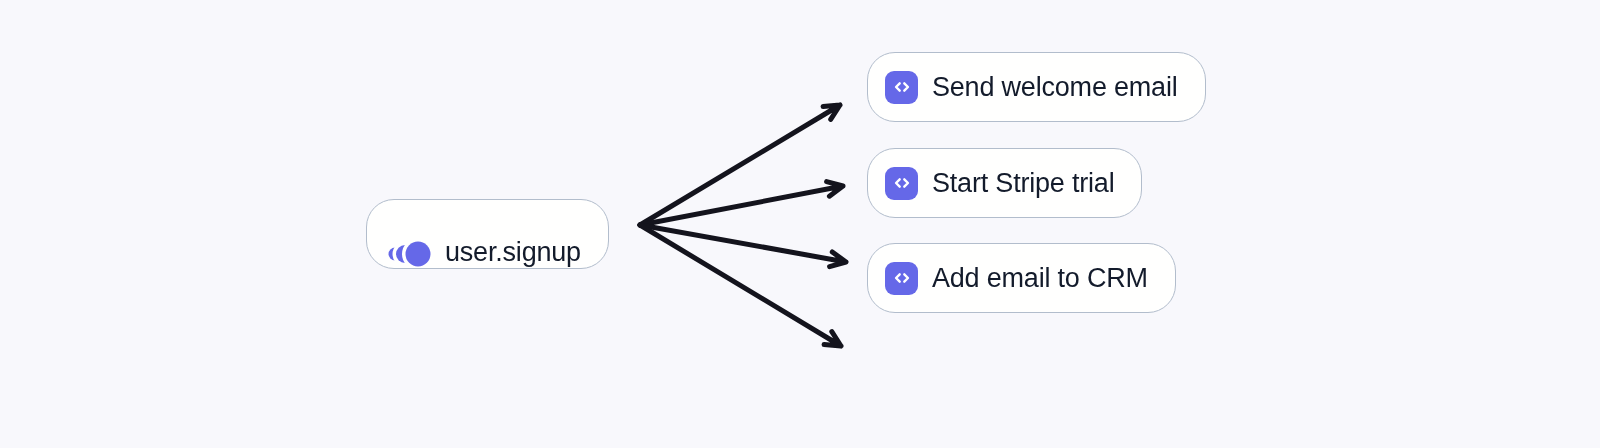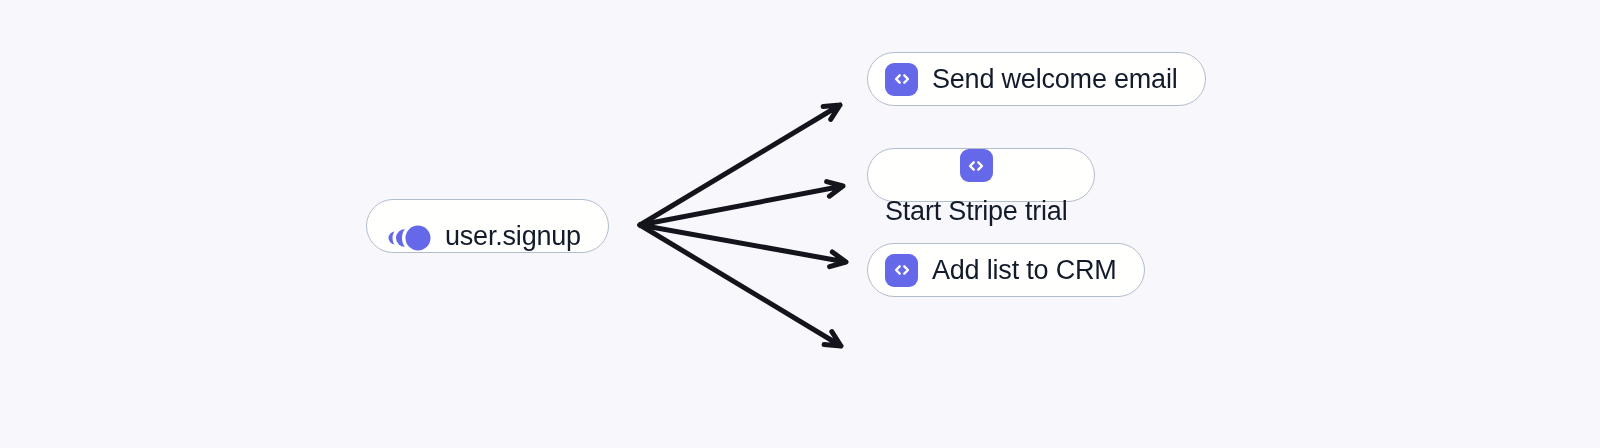--- a/index.html
+++ b/index.html
@@ -17,35 +17,35 @@
   .edges-layer {
     position: absolute;
     left: 0; top: 0;
     width: 1600px; height: 448px;
     pointer-events: none;
   }
   .node {
     position: absolute;
     display: inline-flex;
     align-items: center;
-    height: 54px;
+    height: 70px;
     box-sizing: border-box;
     background: #fffffe;
     border: 1.5px solid #b2bdcc;
     border-radius: 28px;
     color: #131b2b;
     font-size: 27px;
     font-weight: 500;
     letter-spacing: -0.2px;
     white-space: nowrap;
   }
   .node-event { left: 366px; top: 199px; padding: 0 27px 0 21px; gap: 13px; align-items: flex-end; }
   .node-action { left: 867px; padding: 0 27px 0 17px; gap: 14px; }
   .node-action-0 { top: 52px; }
-  .node-action-1 { top: 148px; flex-direction: column; }
+  .node-action-1 { top: 148px; }
   .node-action-2 { top: 243px; }
   .node-action-3 { top: 338px; }
   .badge {
     width: 33px;
     height: 33px;
     border-radius: 9px;
     background: #6568e8;
     display: flex;
     align-items: center;
     justify-content: center;
@@ -99,17 +99,17 @@
     <span class="label">Start Stripe trial</span>
   </div>
 
   <div class="node node-action node-action-2">
     <span class="badge">
       <svg width="22" height="22" viewBox="0 0 24 24" fill="none" stroke="#ffffff" stroke-width="2.6" stroke-linecap="round" stroke-linejoin="round">
         <polyline points="9.5,8 5.5,12 9.5,16"></polyline>
         <polyline points="14.5,8 18.5,12 14.5,16"></polyline>
       </svg>
     </span>
-    <span class="label">Add list to CRM</span>
+    <span class="label">Add email to CRM</span>
   </div>
 
 
 </div>
 
 </body></html>

